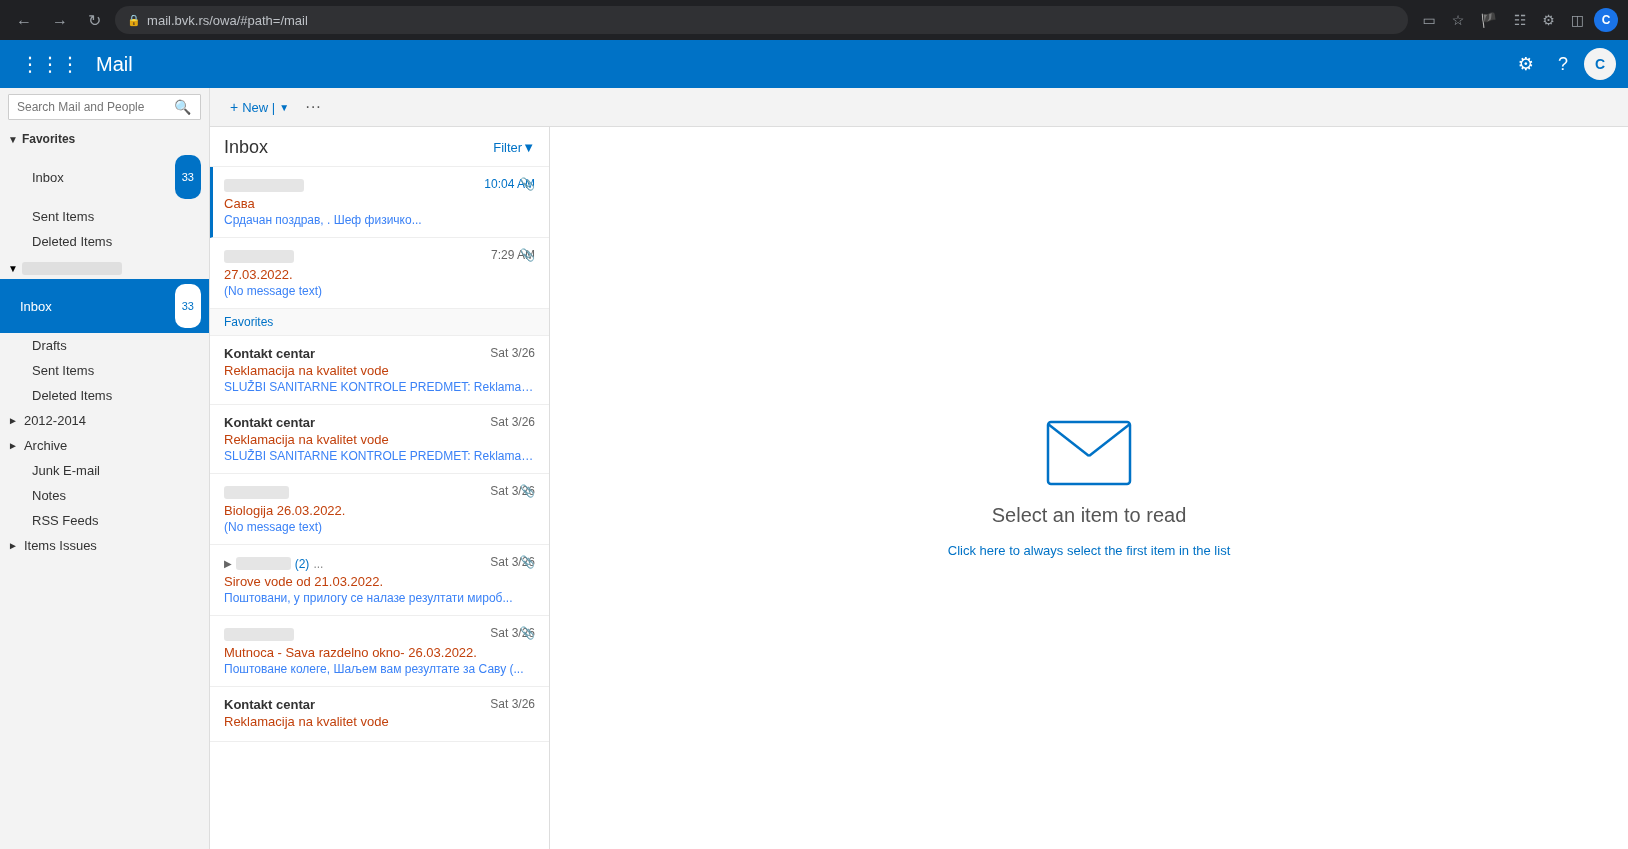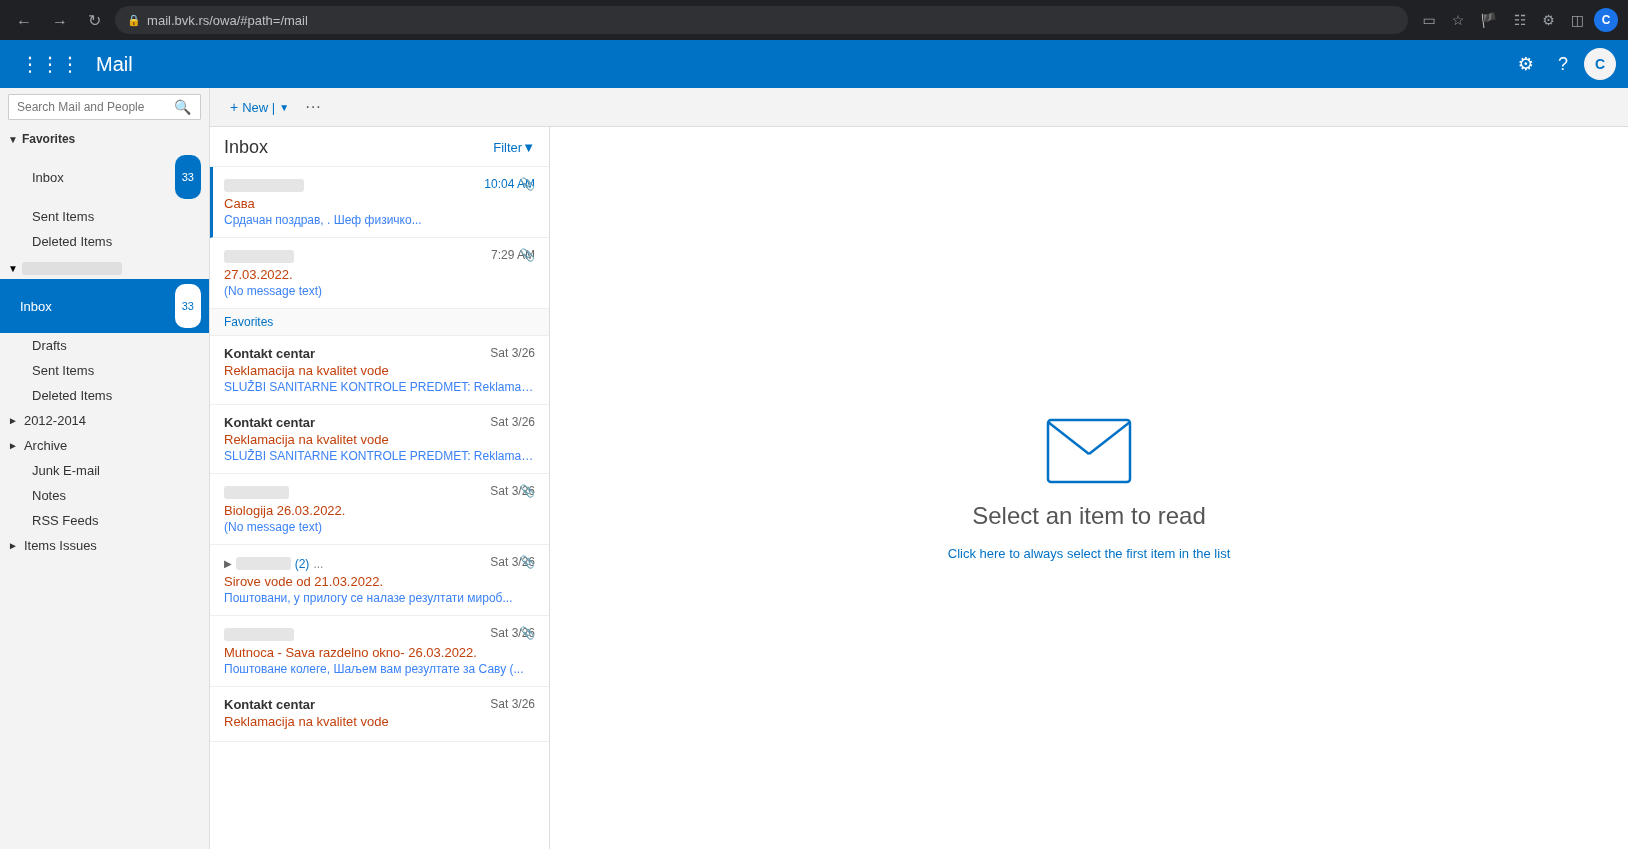--- a/index.html
+++ b/index.html
@@ -327,21 +327,21 @@
       display: flex;
       flex-direction: column;
       align-items: center;
       justify-content: center;
       gap: 16px;
     }
     .reading-pane-icon {
       color: #0072c6;
     }
     .reading-pane-title {
-      font-size: 24px;
+      font-size: 20px;
       color: #555;
       font-weight: 300;
     }
     .reading-pane-link {
       color: #0072c6;
       font-size: 13px;
       cursor: pointer;
       text-decoration: none;
     }
 

